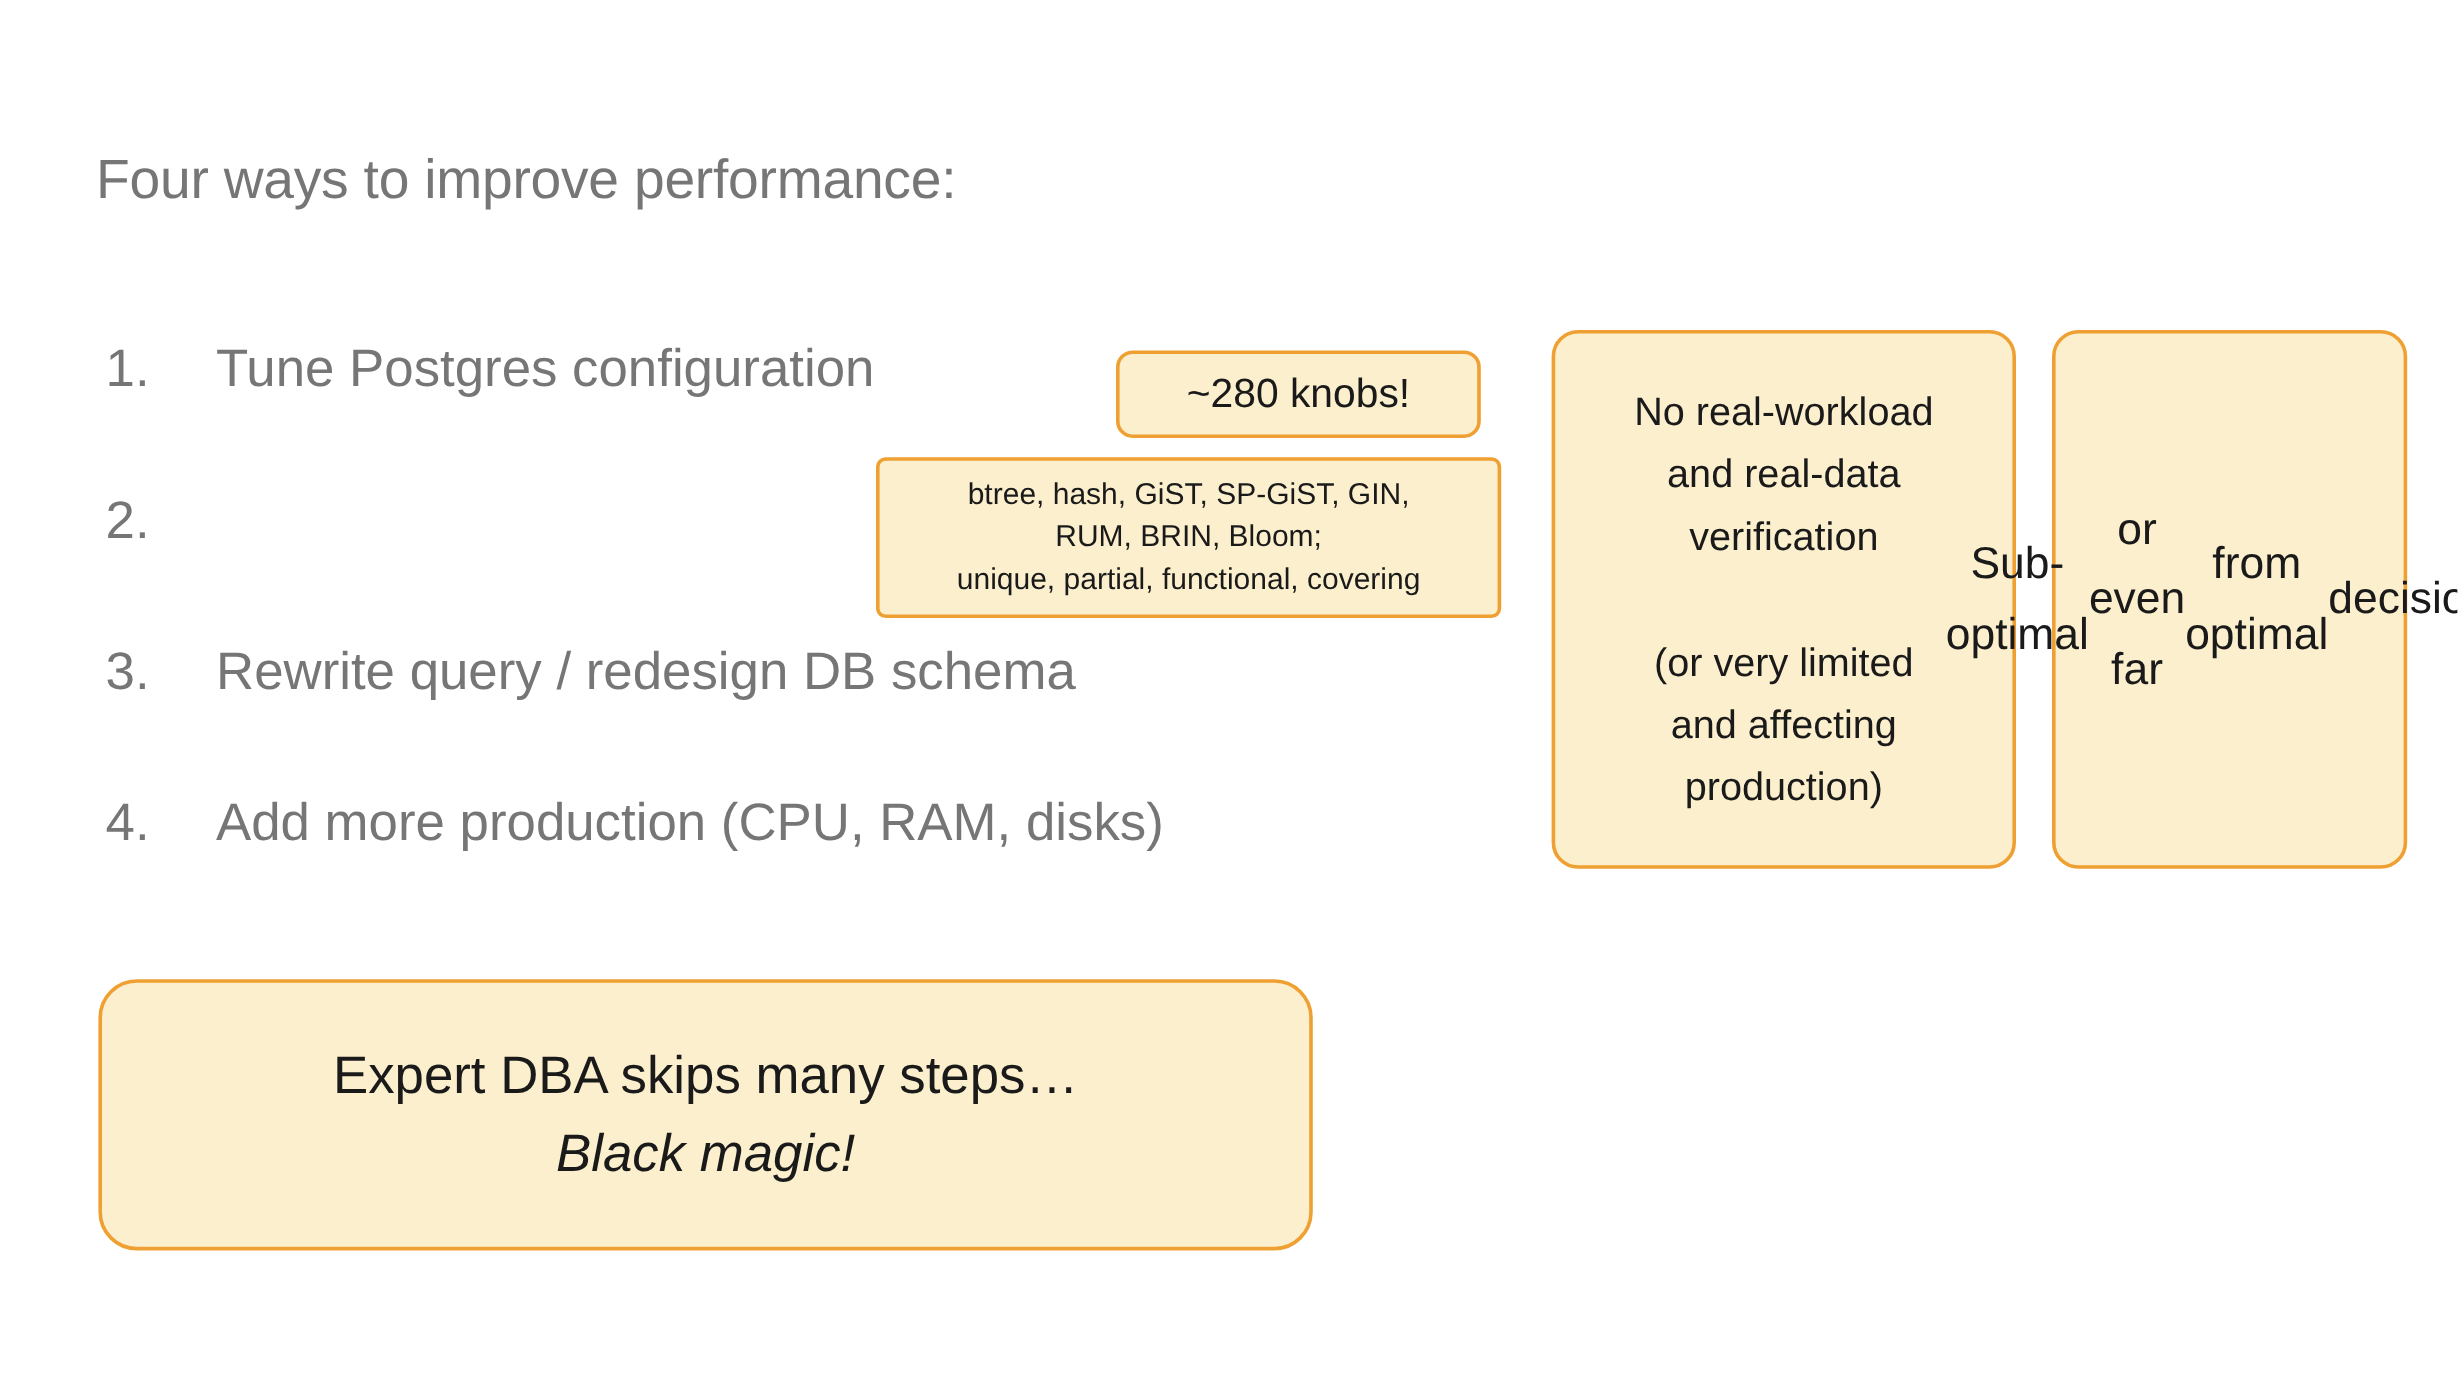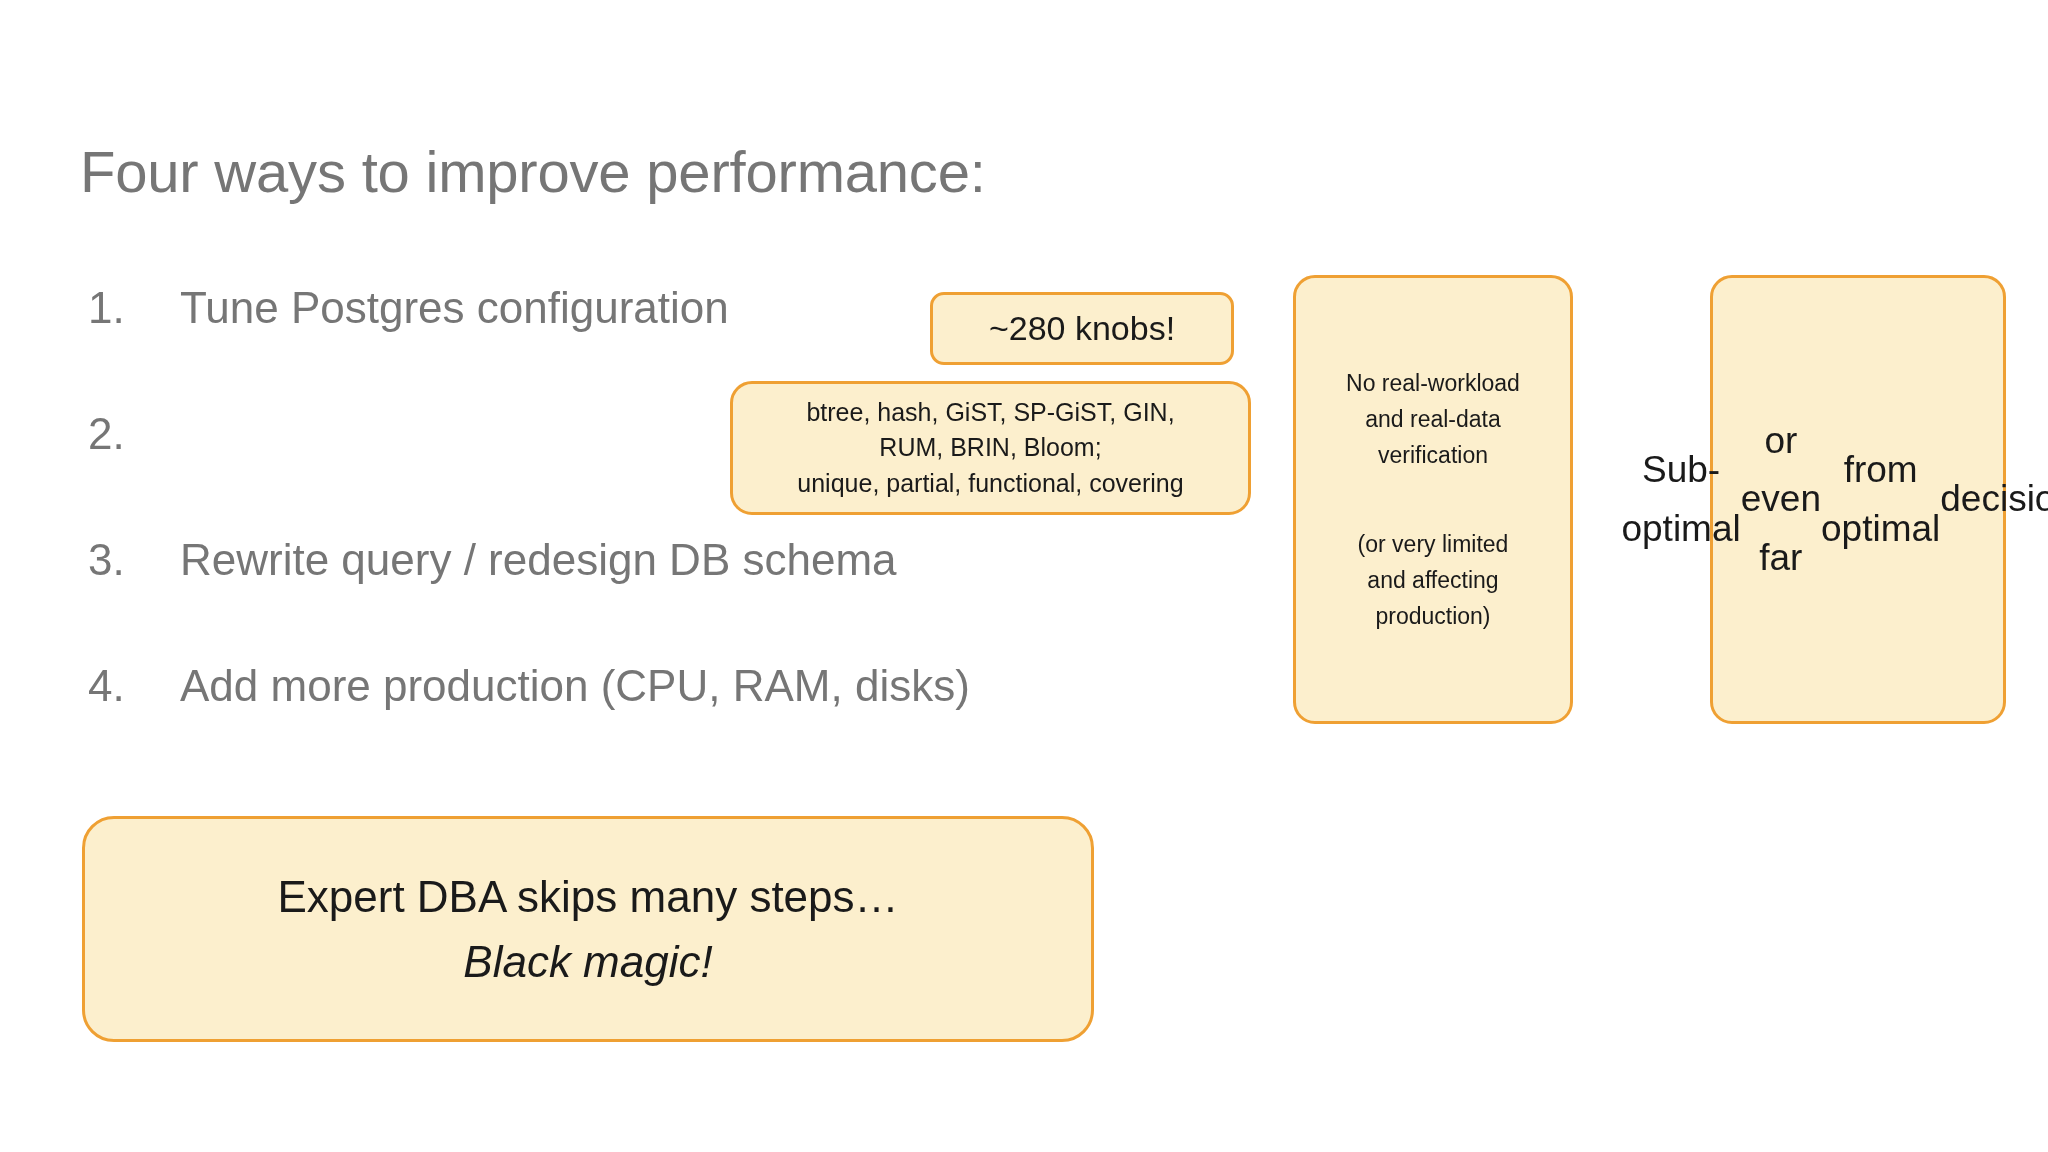--- a/index.html
+++ b/index.html
@@ -16,23 +16,23 @@
     width: 2048px;
     height: 1152px;
     background: #ffffff;
     overflow: hidden;
   }
 
   
   #slide-title {
     position: absolute;
     left: 80px;
-    top: 140px;
+    top: 124px;
     width: 1400px;
-    font-size: 58px;
+    font-size: 46px;
     line-height: 1.1;
     color: #767676;
     font-weight: 400;
     letter-spacing: -0.2px;
     white-space: nowrap;
   }
 
   
   #steps-list {
     position: absolute;
@@ -87,31 +87,31 @@
   }
 
   
   #callout-index-types {
     left: 730px;
     top: 381px;
     width: 521px;
     height: 134px;
     font-size: 25px;
     line-height: 1.42;
-    border-radius: 22px;
+    border-radius: 8px;
     flex-direction: column;
   }
 
   
   #callout-verification {
     left: 1293px;
     top: 275px;
-    width: 280px;
+    width: 387px;
     height: 449px;
-    font-size: 23px;
+    font-size: 33px;
     line-height: 1.58;
     flex-direction: column;
     border-radius: 22px;
   }
   #callout-verification .spacer {
     display: block;
     height: 52px;
   }
 
   

